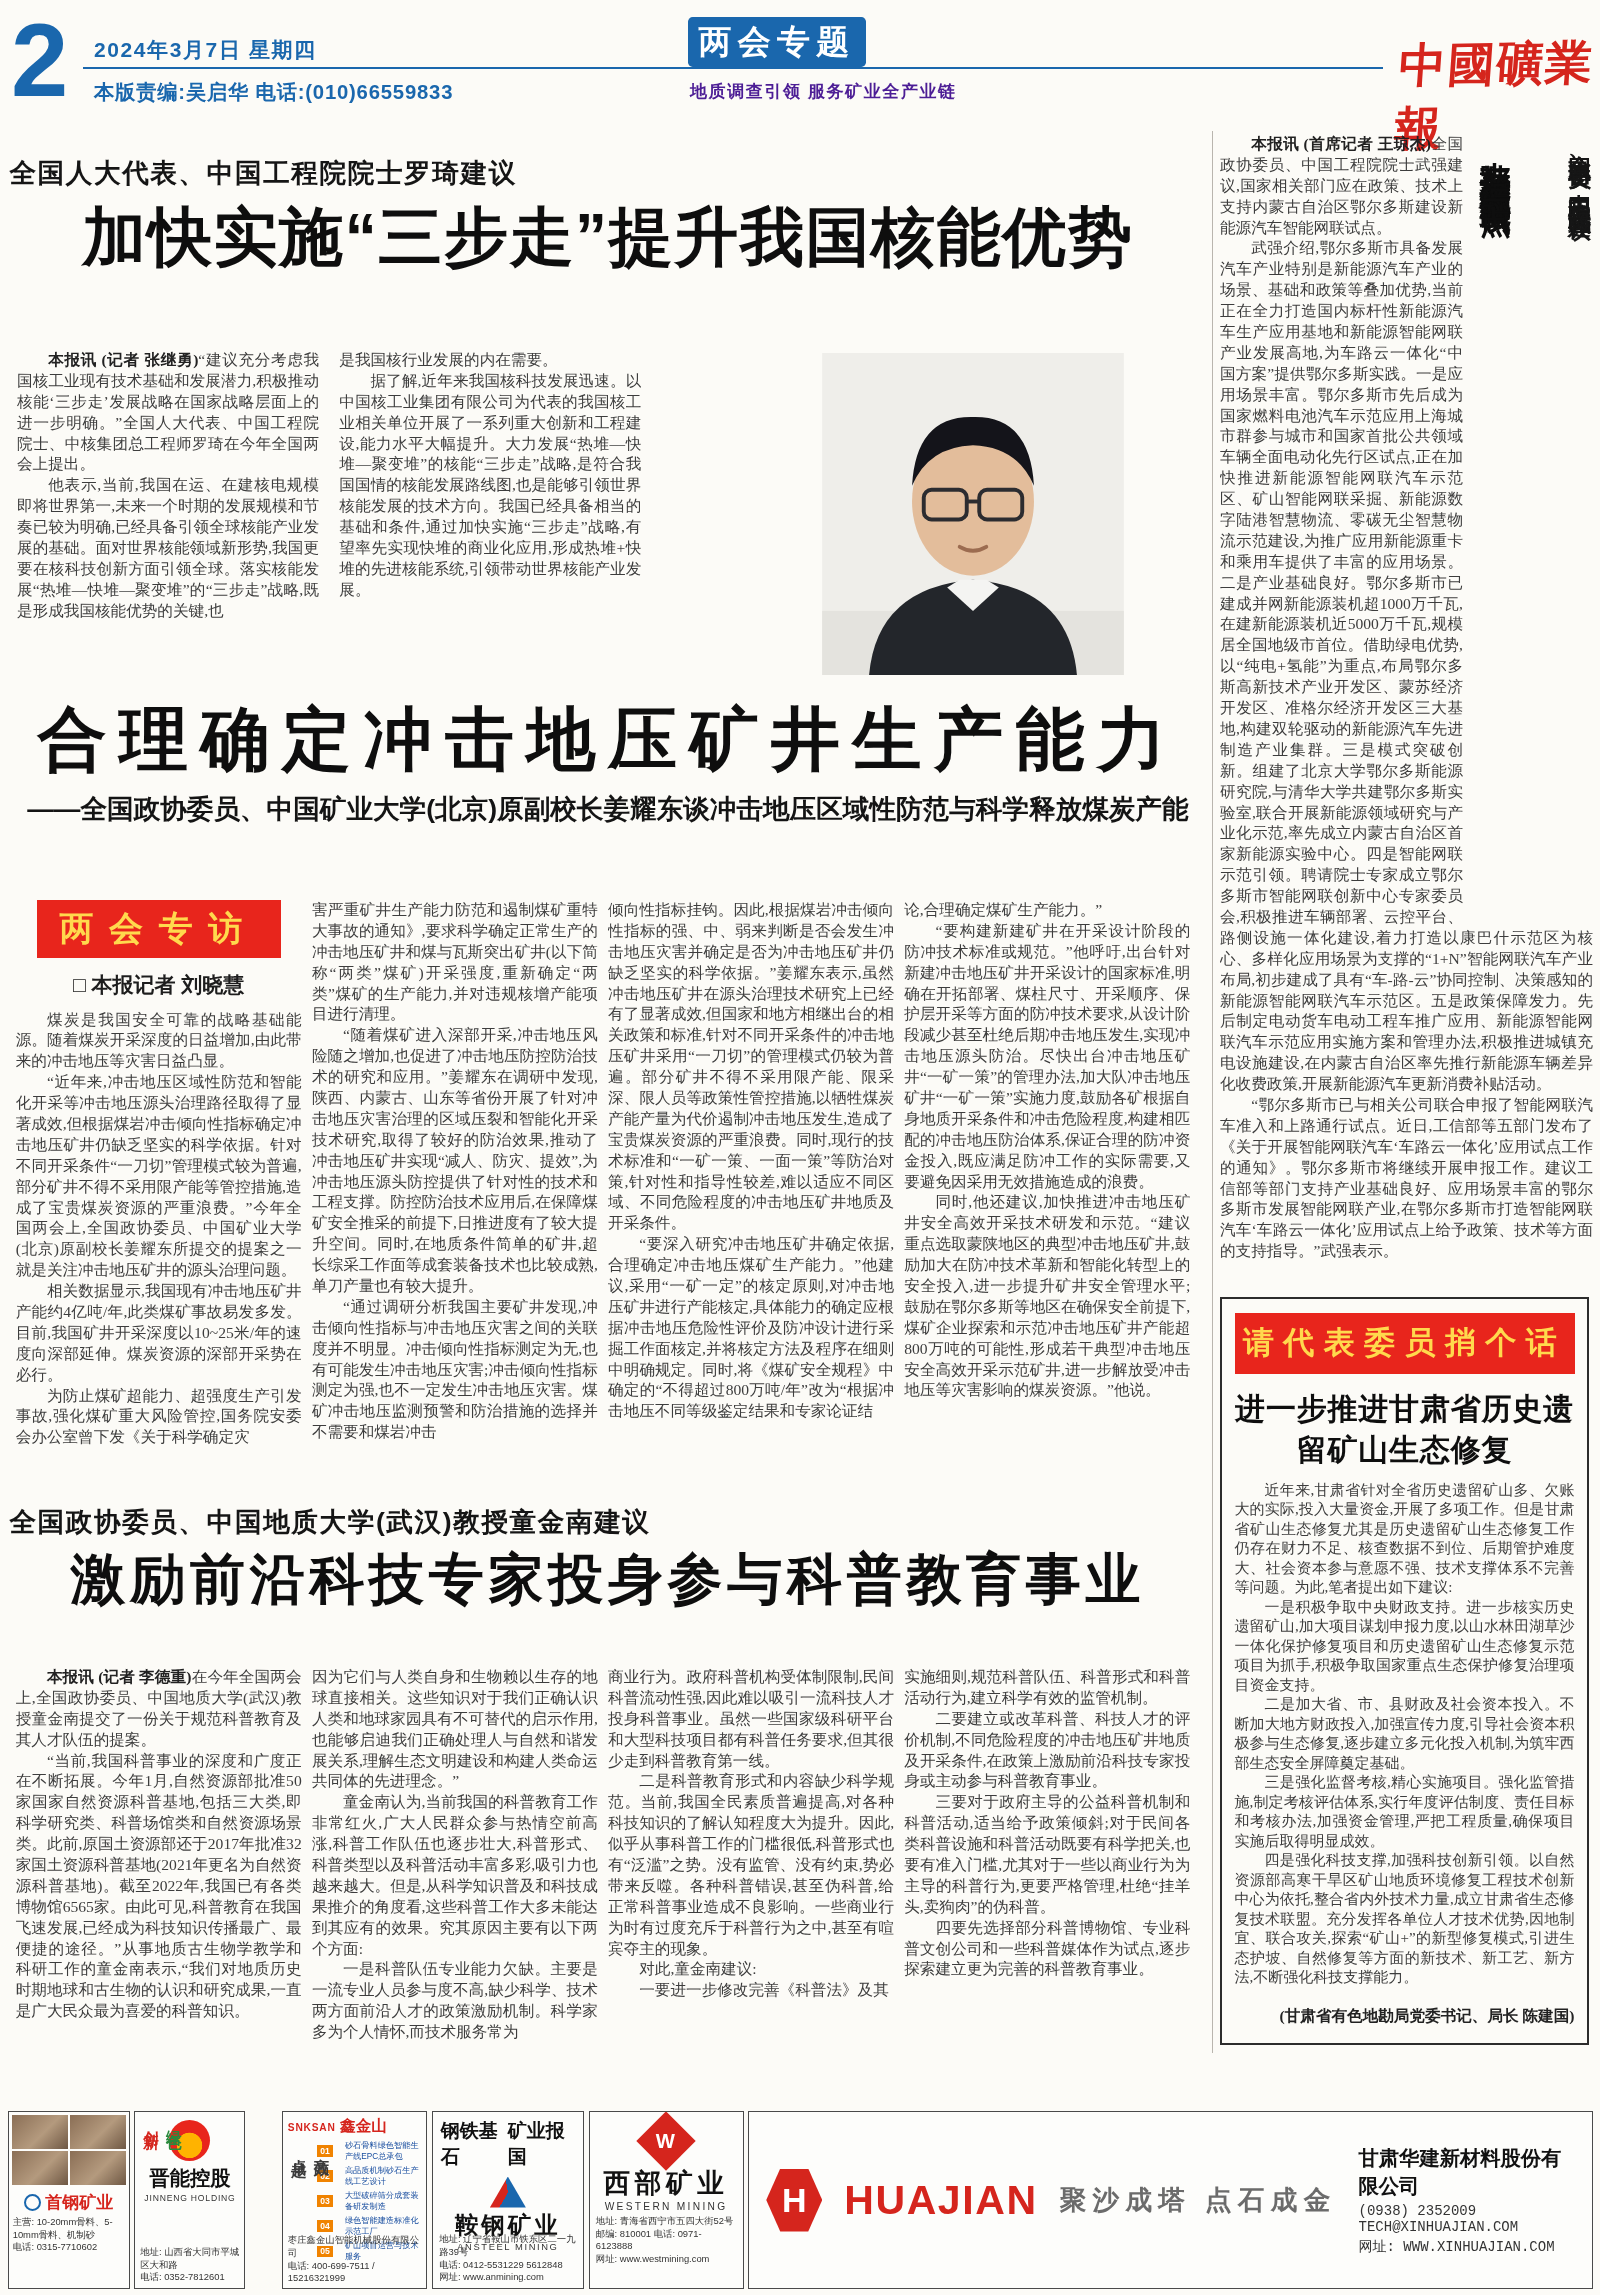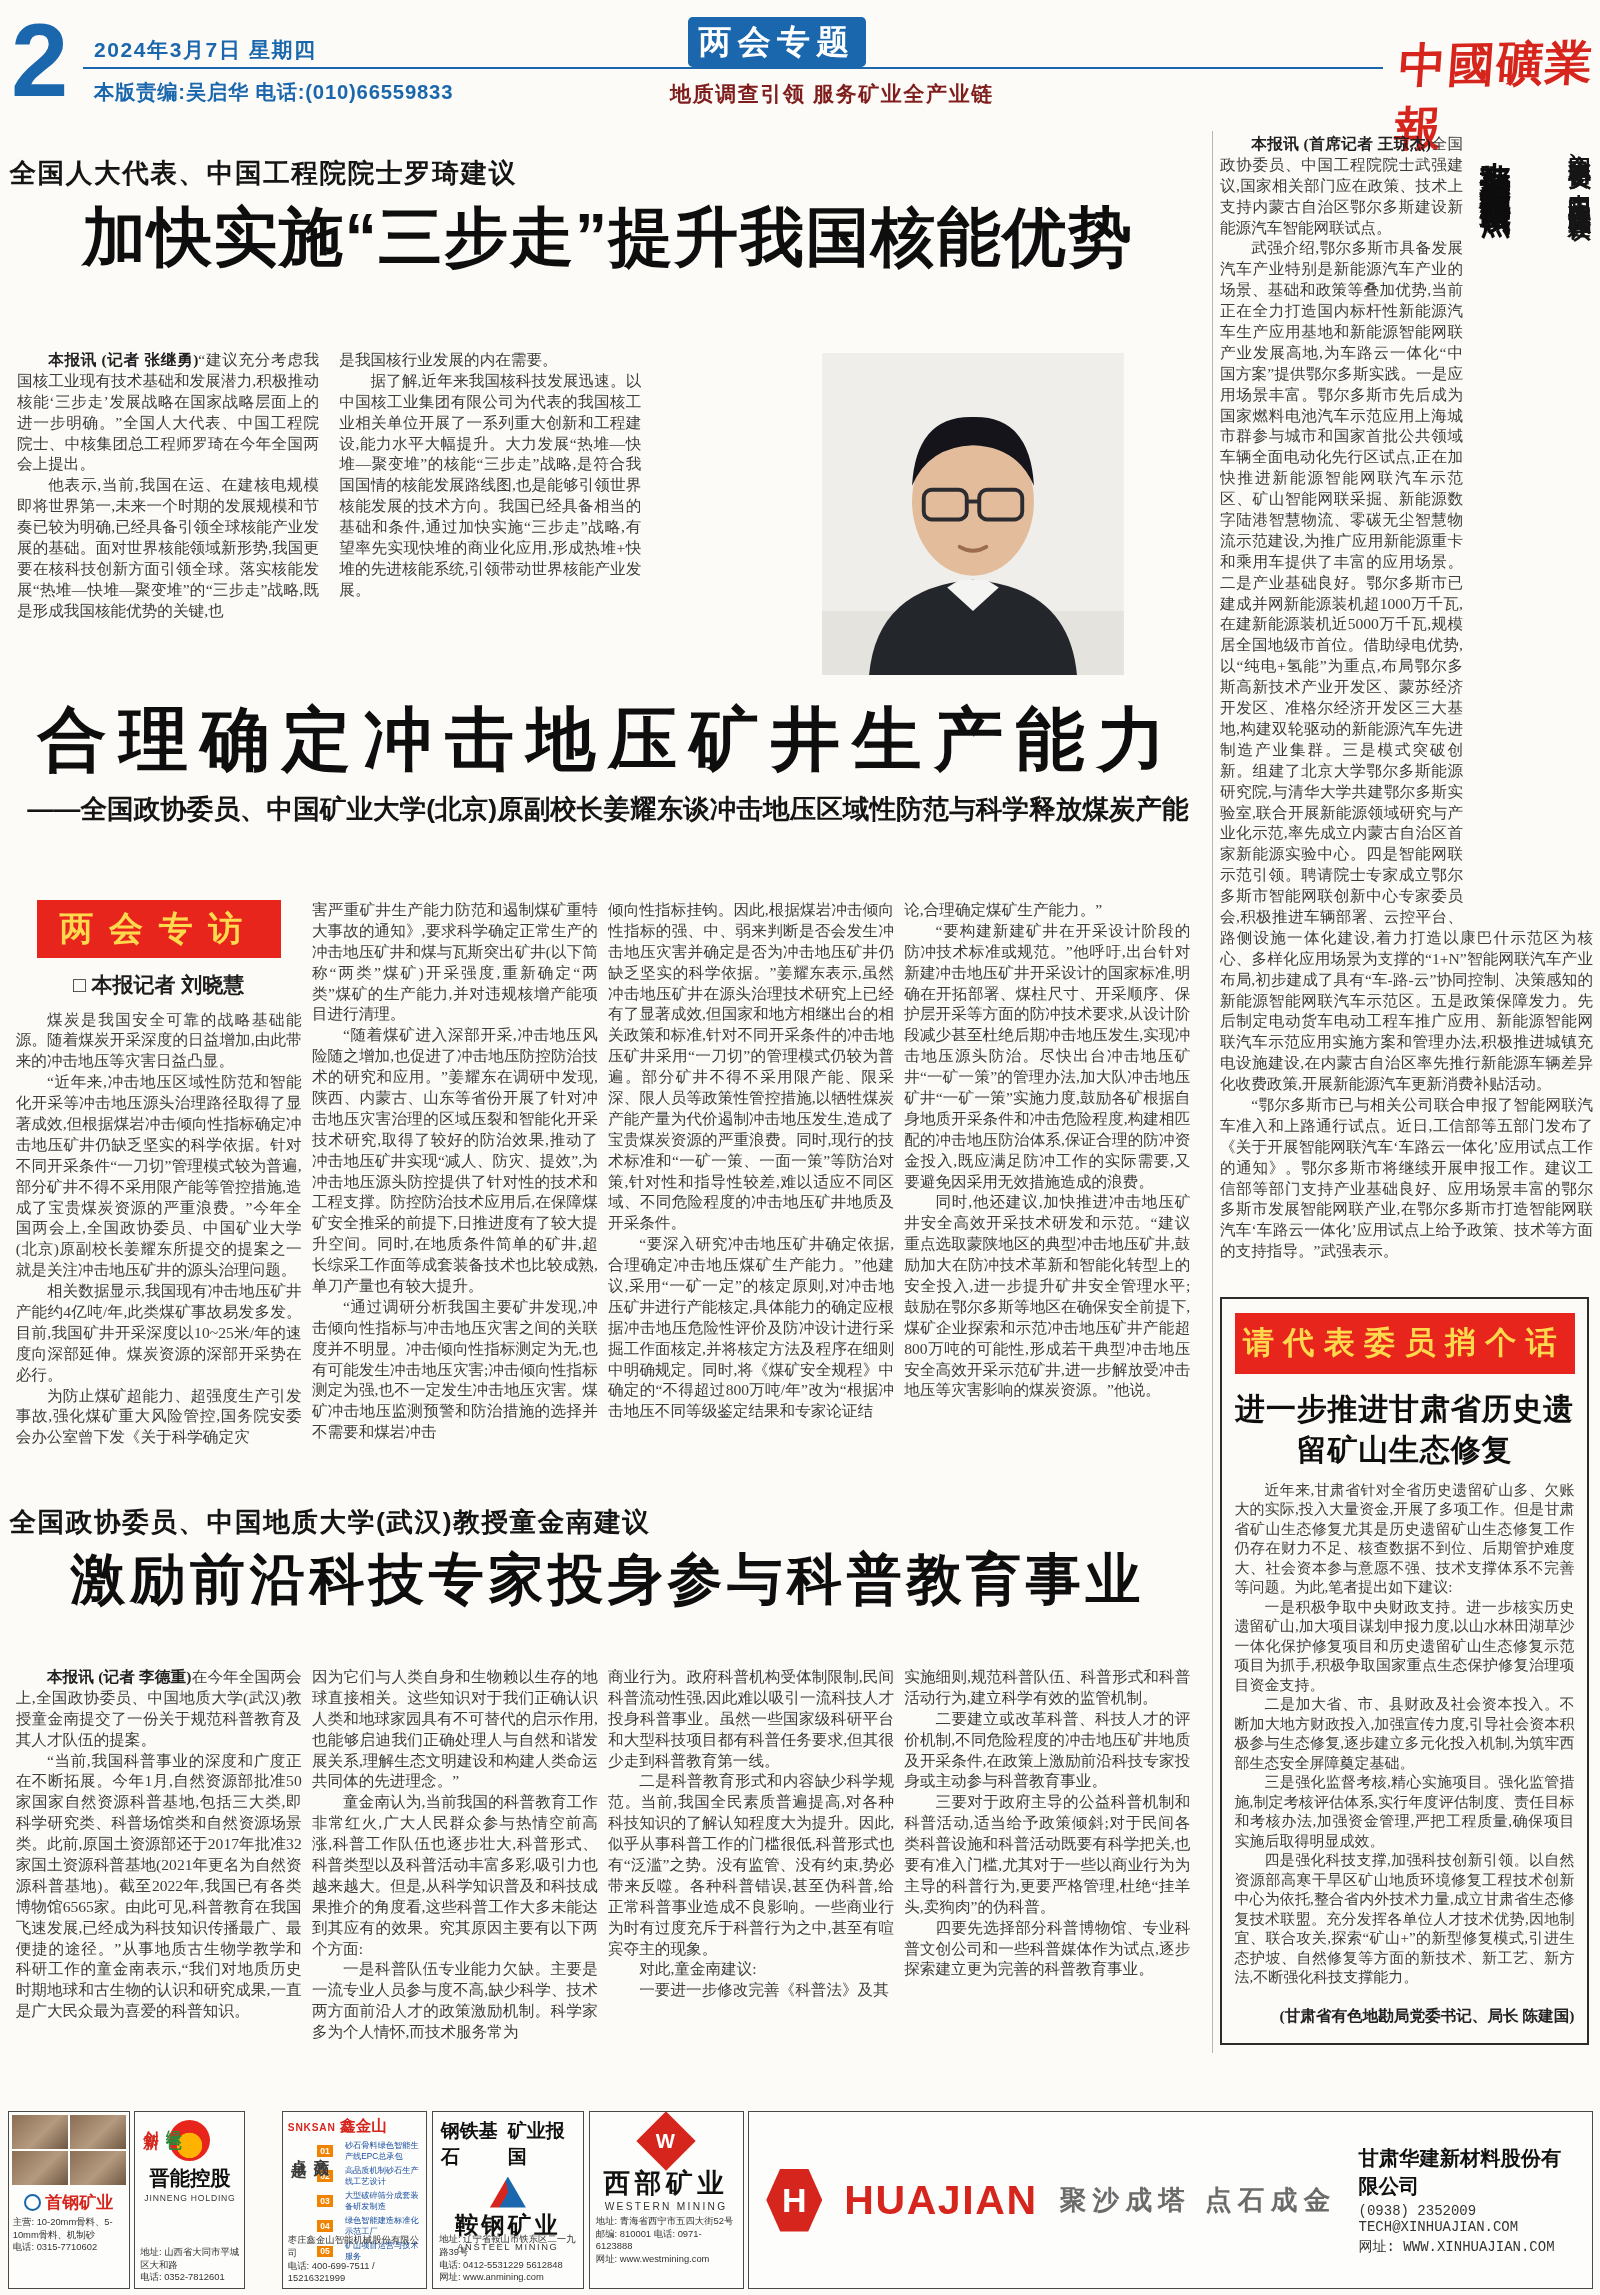--- a/index.html
+++ b/index.html
@@ -9,21 +9,21 @@
 
   
   .pagenum{position:absolute;left:11px;top:9.4px;font-size:103px;font-weight:900;color:#1a67ad;
            line-height:1;font-family:"Liberation Sans",sans-serif;}
   .hdate{position:absolute;left:94px;top:36px;font-size:21px;font-weight:bold;color:#1a67ad;letter-spacing:1.6px;}
   .heditor{position:absolute;left:94px;top:78px;font-size:20.3px;font-weight:bold;color:#1a67ad;letter-spacing:0.8px;}
   .hline{position:absolute;left:83px;top:67px;width:1300px;height:2.3px;background:#1a67ad;}
   .hbadge{position:absolute;left:688px;top:17px;width:178px;height:50px;background:#1a67ad;color:#ffffff;
           font-size:33px;font-weight:900;display:flex;align-items:center;justify-content:center;
           letter-spacing:6.3px;border-radius:4.7px;font-family:"Liberation Sans",sans-serif;}
-  .htagline{position:absolute;left:670px;top:80px;font-size:21px;font-weight:bold;color:#7f1d1d;letter-spacing:1.6px;}
+  .htagline{position:absolute;left:690px;top:80px;font-size:17px;font-weight:bold;color:#4c1d95;letter-spacing:1.6px;}
   .hlogo{position:absolute;left:1397px;top:33px;font-size:47px;font-weight:900;color:#d5251d;
          transform:skewX(-5deg) rotate(-1deg);letter-spacing:1.6px;}
 
   
   .bodytxt p{margin:0;font-size:15.6px;line-height:1.34;text-align:justify;text-indent:2em;color:#3d3d3d;}
   .cont p:first-child{text-indent:0;}
   .lead{font-weight:bold;color:#222;}
 
   
   .a1{position:absolute;left:9.4px;top:155px;width:1197px;}

